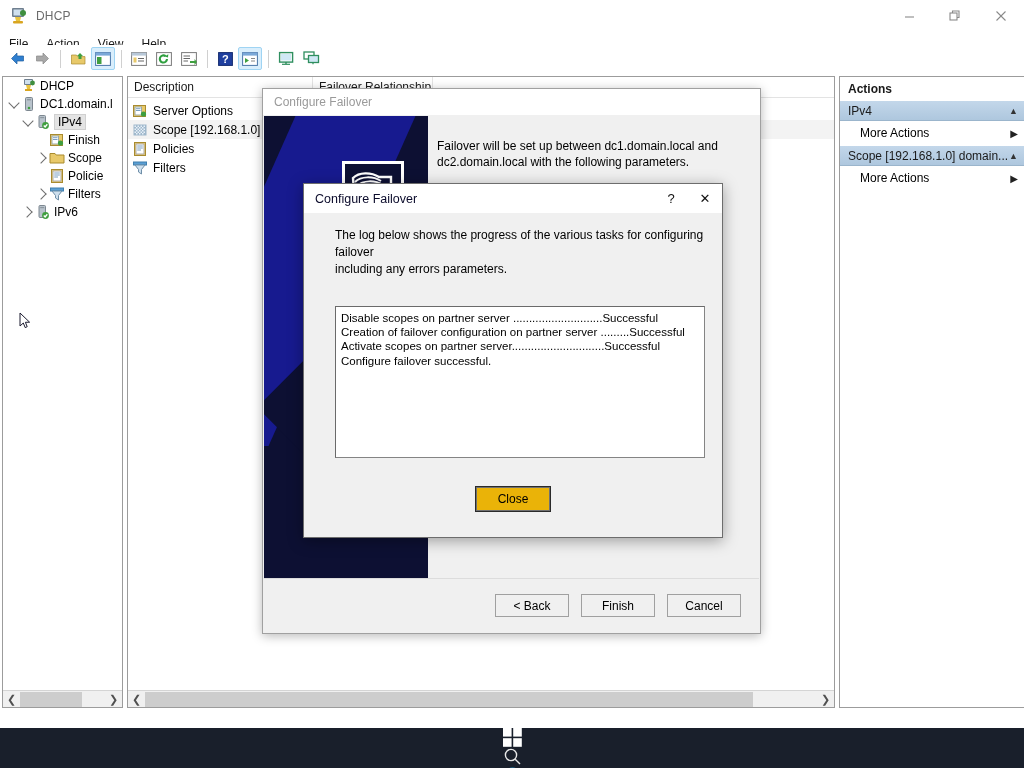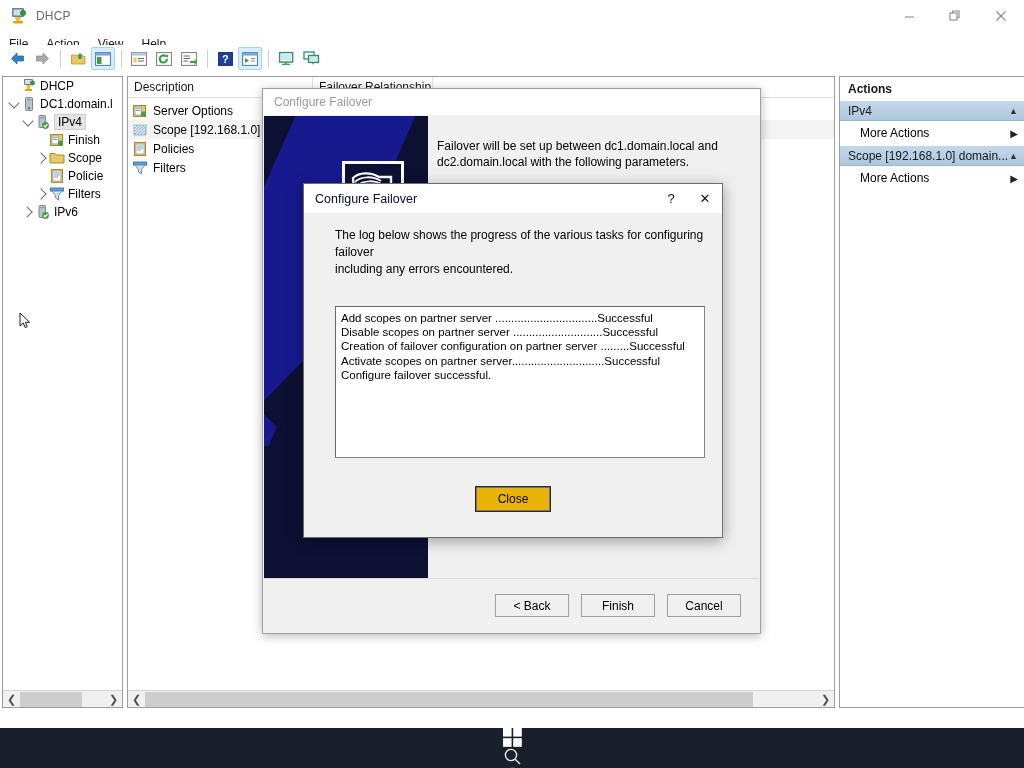--- a/index.html
+++ b/index.html
@@ -590,25 +590,24 @@
       <span>Configure Failover</span>
       <span class="sp">
         <span class="dlg-tbtn">?</span>
         <span class="dlg-tbtn">✕</span>
       </span>
     </div>
 
     <div class="dlg-body">
       <div class="dlg-p">
         <div>The log below shows the progress of the various tasks for configuring failover</div>
-        <div>including any errors encountered.</div>
+        <div>including any errors parameters.</div>
       </div>
 
       <div class="dlg-log">
-        <div class="logline">Add scopes on partner server ................................Successful</div>
         <div class="logline">Disable scopes on partner server ............................Successful</div>
         <div class="logline">Creation of failover configuration on partner server .........Successful</div>
         <div class="logline">Activate scopes on partner server.............................Successful</div>
         <div class="logline">Configure failover successful.</div>
       </div>
     </div>
 
     <div class="dlg-foot">
       <div class="btn-default">Close</div>
     </div>

